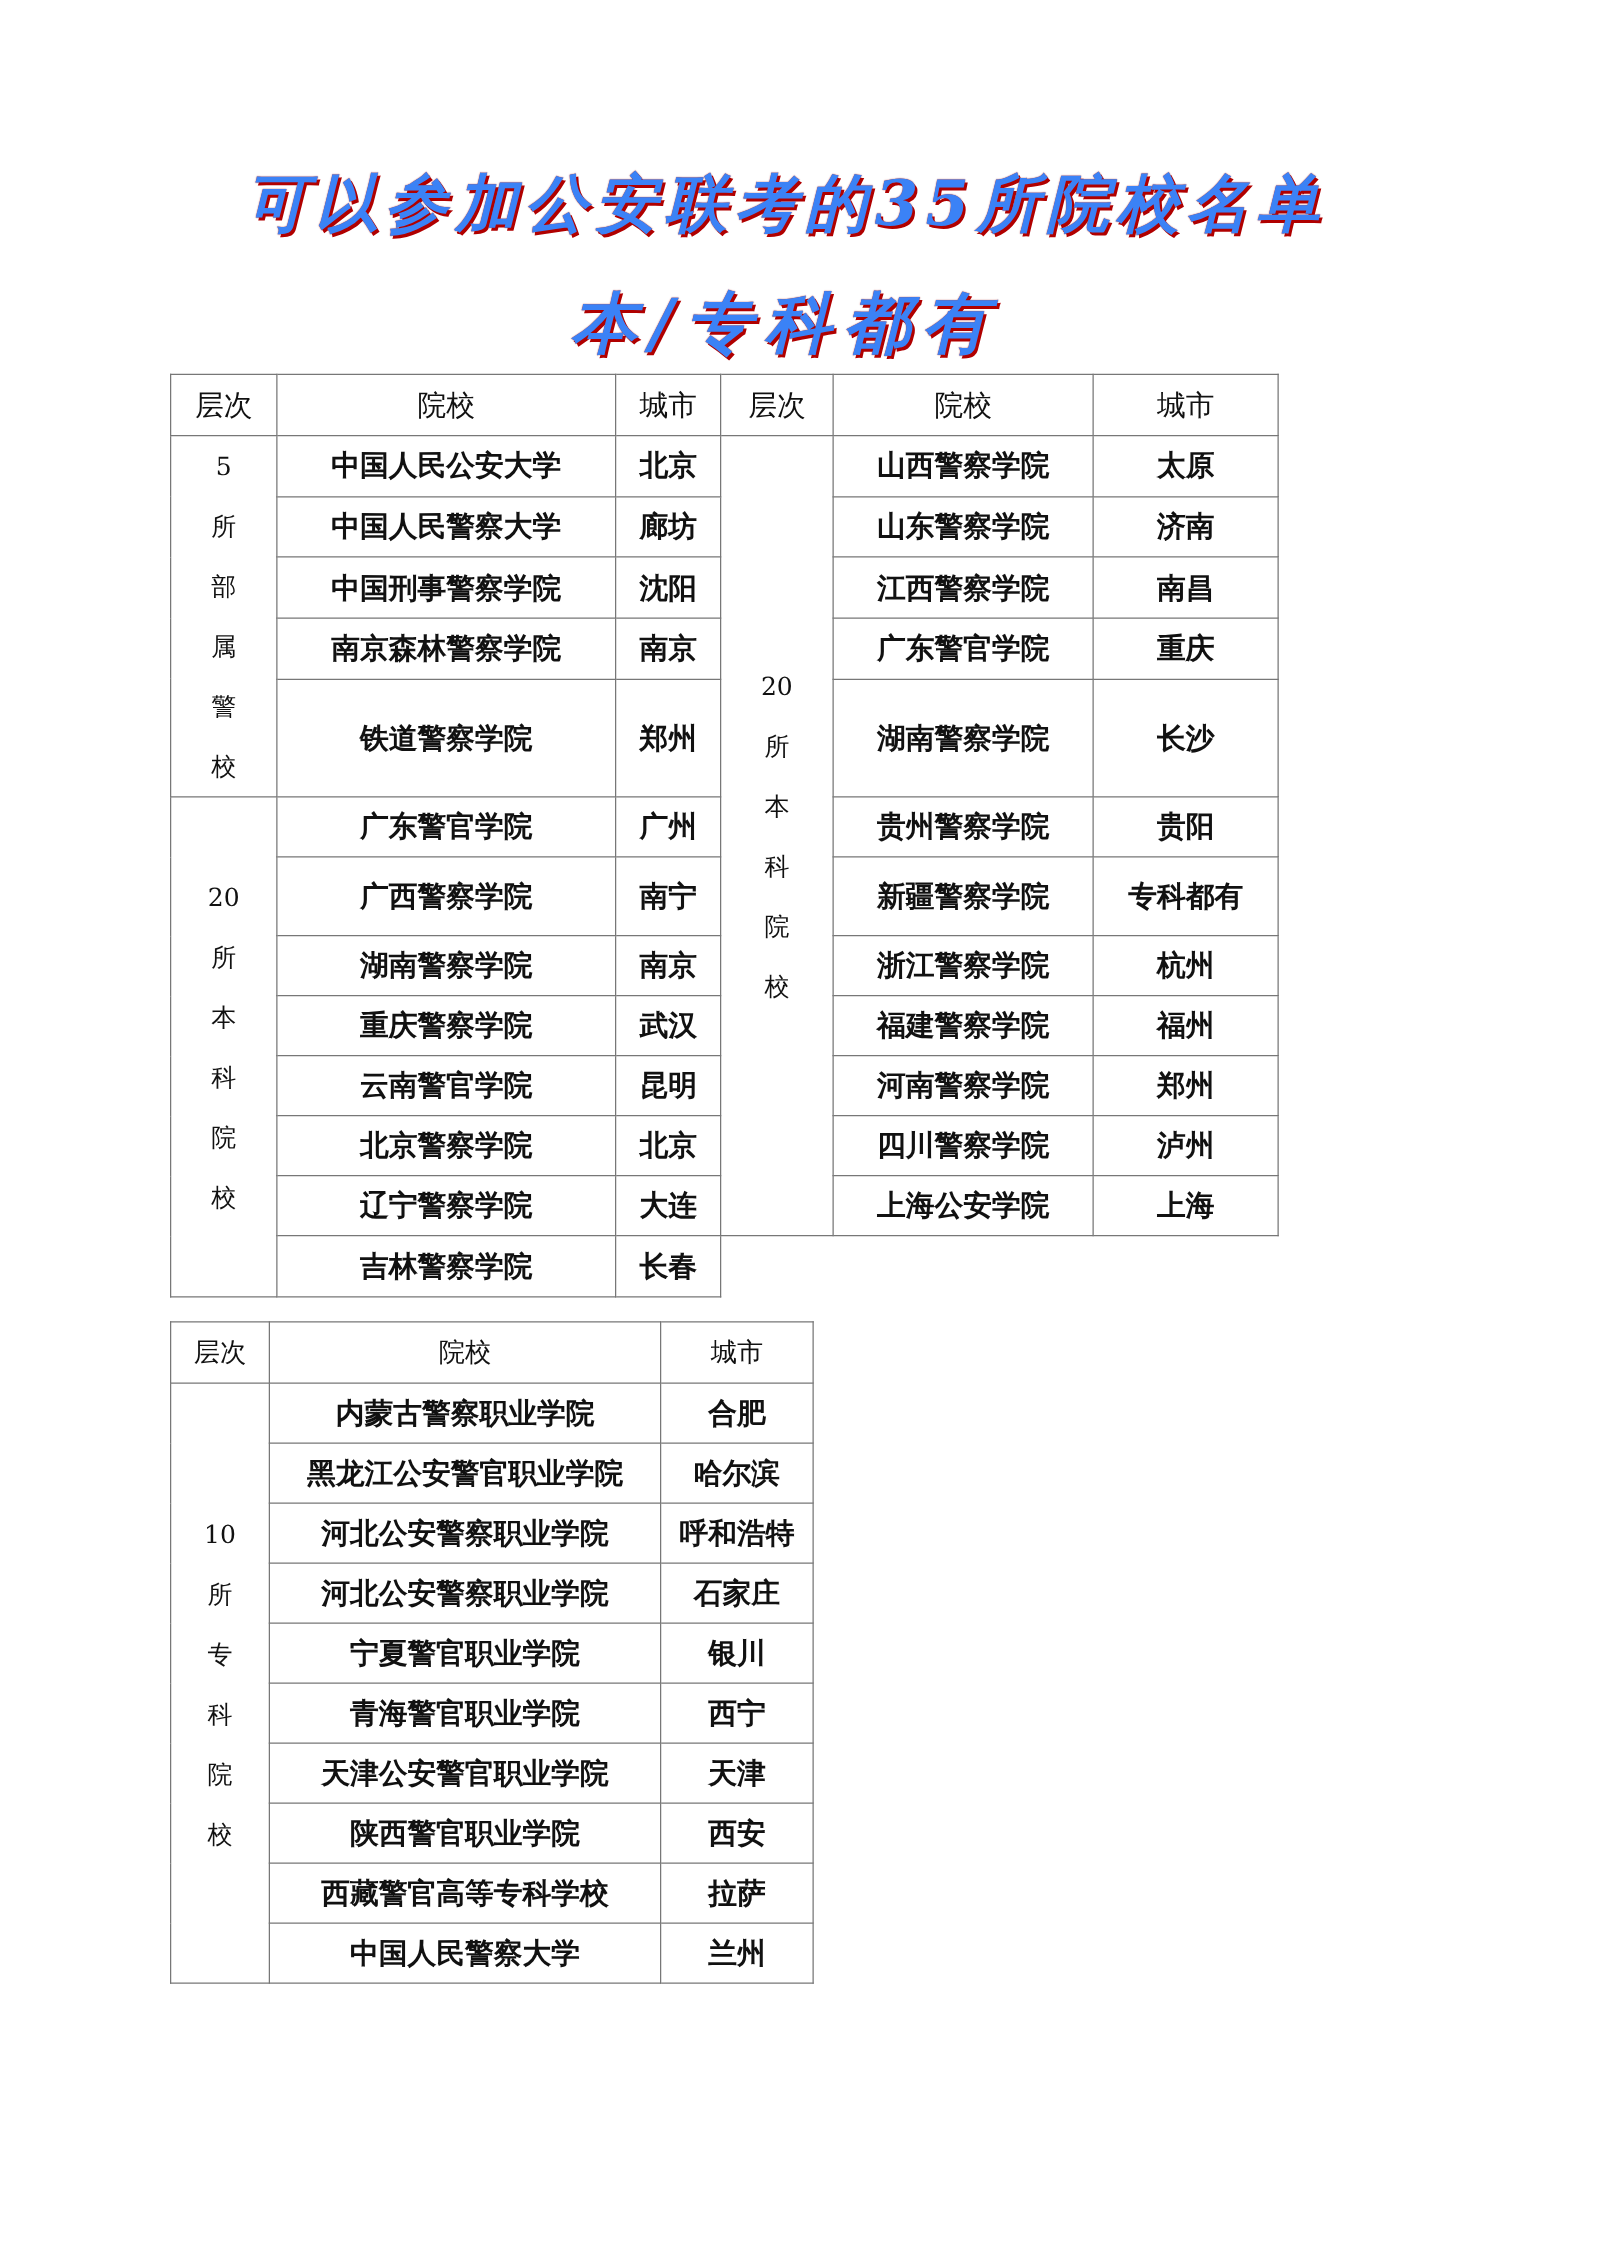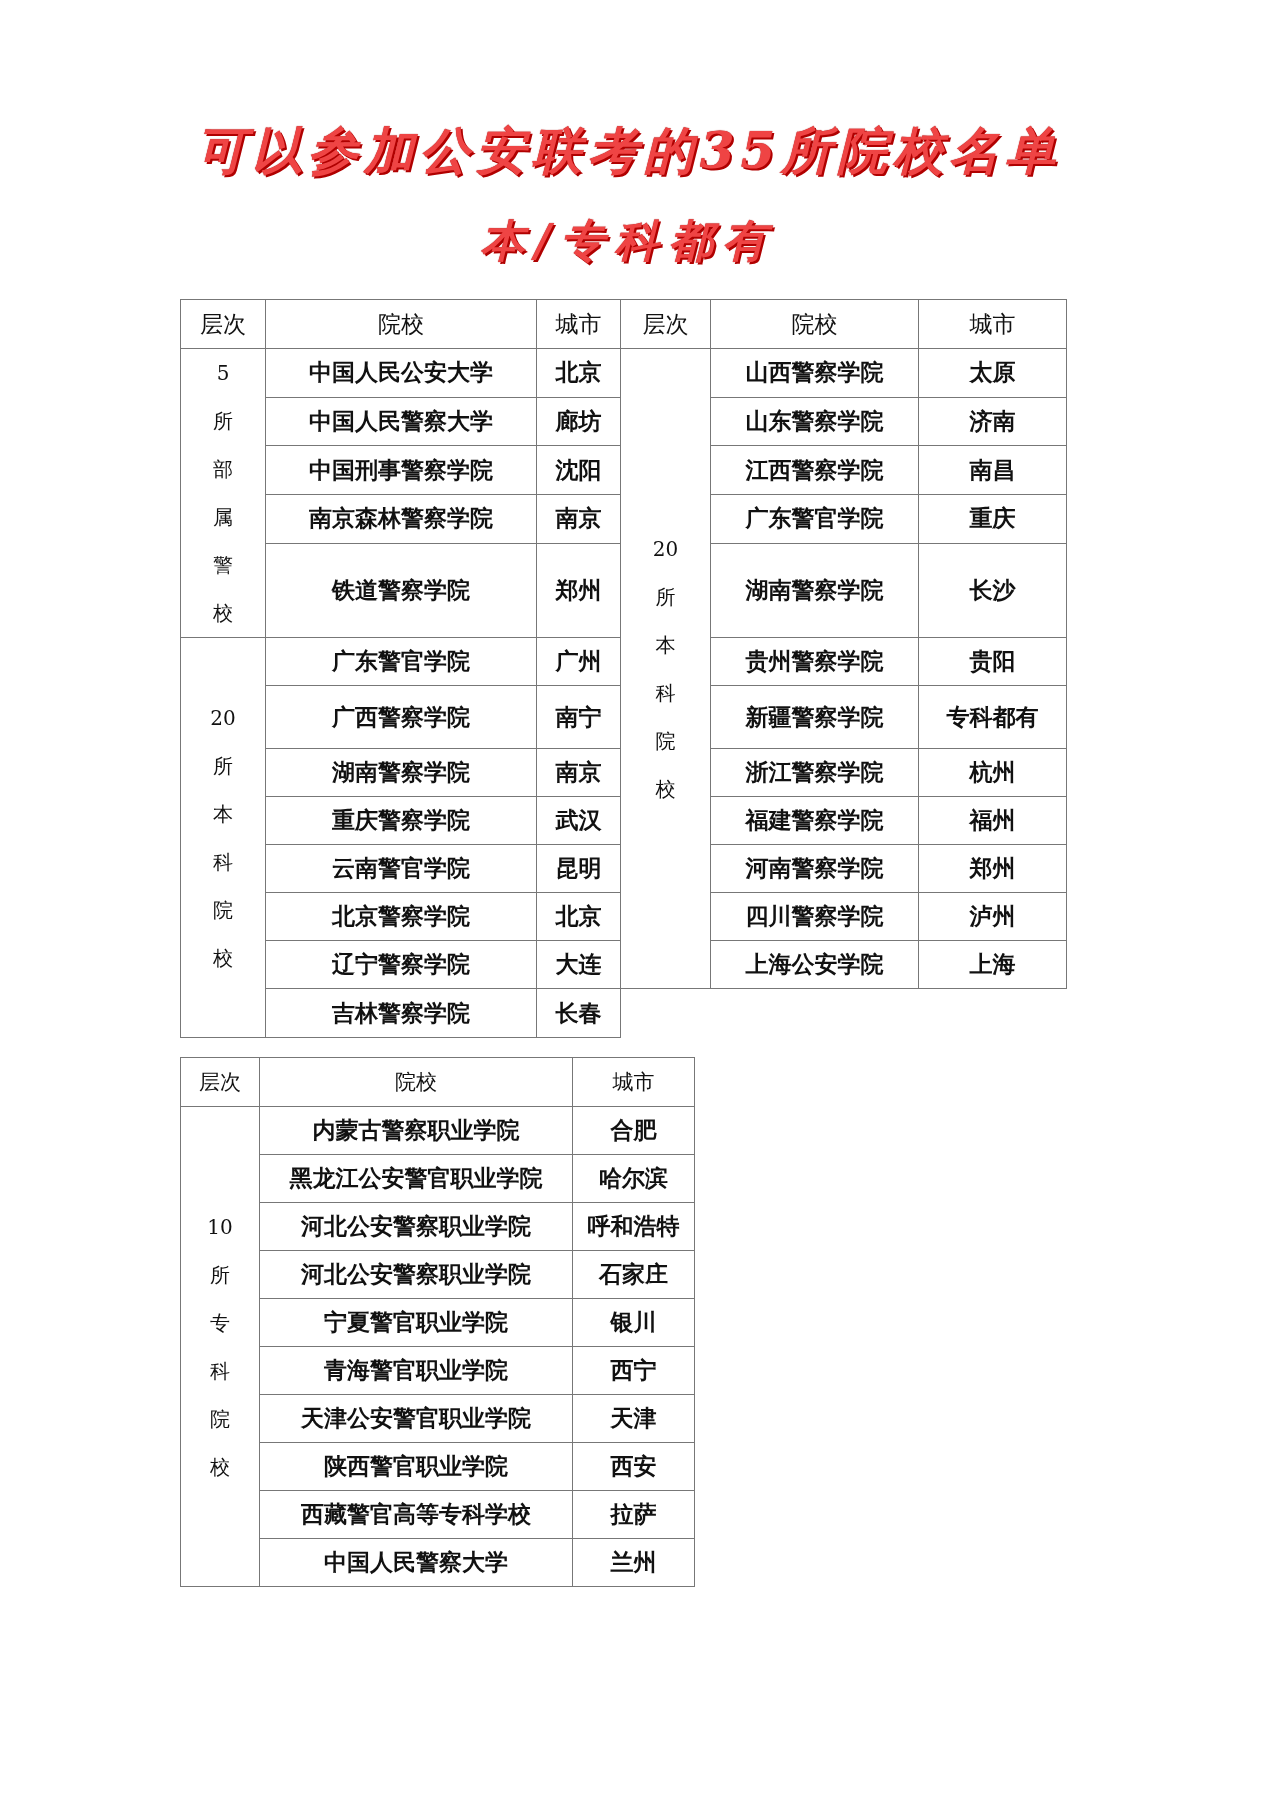--- a/index.html
+++ b/index.html
@@ -1,20 +1,20 @@
 <!DOCTYPE html>
 <html><head>
 <meta charset="utf-8">
 <style>
   html, body { margin:0; padding:0; background:#ffffff; }
   body { width:1280px; height:1809px; position:relative; overflow:hidden; font-family:"DejaVu Serif","Liberation Serif",serif; color:#111; }
-  .title { position:absolute; left:0; width:1257px; text-align:center; color:#ef4444; font-family:"DejaVu Serif","Liberation Serif",serif; font-weight:bold; font-style:italic; text-shadow: 2px 2px 0 #b00000, 0 0 1px #900; letter-spacing:6px; }
+  .title { position:absolute; left:0; width:1257px; text-align:center; color:#3b82f6; font-family:"DejaVu Serif","Liberation Serif",serif; font-weight:bold; font-style:italic; text-shadow: 2px 2px 0 #b00000, 0 0 1px #900; letter-spacing:6px;margin-top:12px; }
   .t1 { top:118px; font-size:50px; }
-  .t2 { top:212px; font-size:44px; letter-spacing:10px; }
-  table { position:absolute; border-collapse:collapse; table-layout:fixed;margin-left:44px; }
+  .t2 { top:212px; font-size:53px; letter-spacing:10px; }
+  table { position:absolute; border-collapse:collapse; table-layout:fixed; }
   td, th { border:1.5px solid #777; text-align:center; vertical-align:middle; padding:0; }
   th { font-weight:normal; font-size:23px; }
   td.name, td.city { font-weight:bold; font-size:23px; }
   td.level { font-size:20px; line-height:48px; vertical-align:middle; }
   td.level span { display:block; }
   #tbl1 { left:136px; top:299px; }
   #tbl2 { left:136px; top:1057px; }
   .blank { border:none !important; }
 </style>
 </head>

